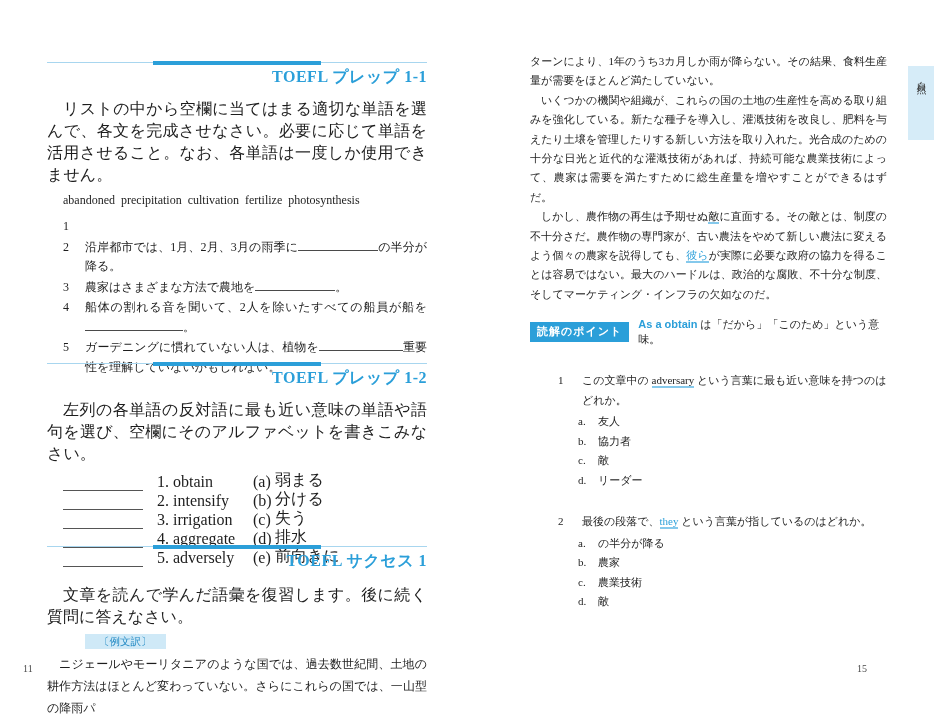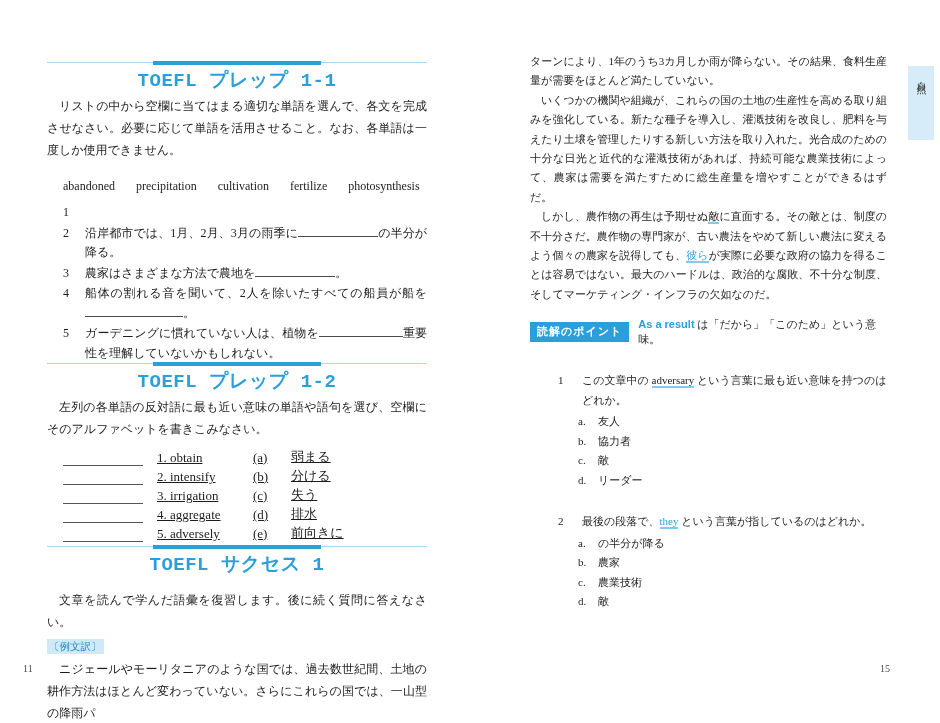--- a/index.html
+++ b/index.html
@@ -17,57 +17,57 @@
     width:940px;height:723px;position:relative;background:#ffffff;
     font-family:"Liberation Serif","DejaVu Serif",serif;color:var(--ink);
     overflow:hidden;
   }
   .page{position:absolute;}
   .left-page{left:47px;top:62px;width:380px;height:610px;}
   .right-page{left:530px;top:52px;width:357px;height:600px;}
   .sec{position:absolute;left:0;right:0;}
   .sec-header{position:relative;border-top:1px solid var(--line-light);padding-top:4px;}
   .accent-bar{position:absolute;top:-2.5px;left:50%;transform:translateX(-50%);width:168px;height:4px;background:var(--accent);}
-  .sec-title{text-align:center;color:var(--accent);font-family:Liberation Mono, monospace;font-weight:bold;font-size:19px;letter-spacing:0.5px;}
-  .instr{margin:2px 0 0;font-size:12px;line-height:22px;text-align:justify;}
+  .sec-title{text-align:right;color:var(--accent);font-family:Liberation Serif, serif;font-weight:bold;font-size:16px;letter-spacing:0.5px;}
+  .instr{margin:10px 0 0;font-size:16px;line-height:22px;text-align:justify;}
   .indent{text-indent:1em;}
-  .word-bank{margin-top:18px;padding-left:16px;font-size:12px;display:flex;gap:21px;}
+  .word-bank{margin-top:7px;padding-left:16px;font-size:12px;display:flex;gap:6px;}
   .fill-list{margin-top:9px;font-size:12px;line-height:19.5px;}
   .fill-item{display:flex;margin-bottom:1px;}
   .fi-num{flex:none;width:22px;margin-left:16px;}
   .fi-text{flex:1;text-align:justify;}
   .blank{display:inline-block;border-bottom:1px solid #4a4a4a;height:11px;vertical-align:baseline;}
-  .pair-list{margin-top:7px;font-size:13px;text-decoration:underline;}
+  .pair-list{margin-top:7px;font-size:16px;}
   .pair-row{display:flex;align-items:flex-end;height:19px;}
   .pair-line{flex:none;width:80px;margin-left:16px;border-bottom:1px solid #555;height:12px;}
   .pair-mid{flex:none;width:96px;margin-left:14px;}
   .pair-letter{flex:none;width:22px;}
-  .pair-meaning{flex:1;margin-left:16px;}
-  .ex-label{display:inline-block;margin-top:6px;background:var(--hl-bg);color:var(--hl-text);font-size:10.5px;padding:0 2px;line-height:15px;}
+  .pair-meaning{flex:1;}
+  .ex-label{display:inline-block;margin-top:6px;background:var(--hl-bg);color:var(--hl-text);font-size:10.5px;padding:0 14px;line-height:15px;margin-left:38px;}
   .success-body{margin:4px 0 0;font-size:12px;line-height:22px;text-align:justify;text-indent:1em;}
   .body-p{margin:0;font-size:11px;line-height:19.4px;text-align:justify;}
   .ul-dark{border-bottom:2px solid var(--ul);}
   .ul-blue{color:var(--accent);border-bottom:2px solid var(--ul);}
   .en-blue{color:var(--accent);font-family:"Liberation Sans","DejaVu Sans",sans-serif;font-weight:bold;}
   .point-row{margin-top:13px;display:flex;align-items:center;gap:9px;}
   .point-badge{flex:none;background:var(--accent);color:#ffffff;font-family:"Liberation Sans","DejaVu Sans",sans-serif;font-size:11px;font-weight:bold;letter-spacing:1px;padding:2px 7px 3px;}
   .point-text{font-size:11px;}
   .questions{margin-top:24px;padding-left:28px;font-size:11px;}
   .question + .question{margin-top:22px;}
   .q-head{display:flex;line-height:19.5px;margin-bottom:2px;}
   .q-num{flex:none;width:24px;}
   .q-text{flex:1;}
   .choices{margin-left:20px;}
   .choice{display:flex;line-height:19.5px;}
   .c-letter{flex:none;width:20px;}
   .side-tab{position:absolute;left:908px;top:66px;width:26px;height:74px;background:var(--tab-bg);display:flex;justify-content:center;padding-top:7px;}
   .side-tab span{writing-mode:vertical-rl;font-size:10px;letter-spacing:3px;color:#333;}
   .page-num{position:absolute;font-size:10px;color:#4a4a4a;}
   .pn-left{left:23px;top:663px;}
-  .pn-right{left:880px;top:663px;}
+  .pn-right{left:857px;top:663px;}
 </style>
 </head>
 <body>
 
 <div class="page left-page">
 
   <section class="sec" style="top:0;">
     <div class="sec-header">
       <div class="accent-bar"></div>
       <div class="sec-title">TOEFL プレップ 1-1</div>
@@ -156,21 +156,21 @@
 </div>
 
 <div class="page right-page">
   <div>
       <p class="body-p"><span>ターンにより、1年のうち3カ月しか雨が降らない。その結果、食料生産量が需要をほとんど満たしていない。</span></p>
       <p class="body-p indent"><span>いくつかの機関や組織が、これらの国の土地の生産性を高める取り組みを強化している。新たな種子を導入し、灌漑技術を改良し、肥料を与えたり土壌を管理したりする新しい方法を取り入れた。光合成のための十分な日光と近代的な灌漑技術があれば、持続可能な農業技術によって、農家は需要を満たすために総生産量を増やすことができるはずだ。</span></p>
       <p class="body-p indent"><span>しかし、農作物の再生は予期せぬ</span><span class="ul-dark">敵</span><span>に直面する。その敵とは、制度の不十分さだ。農作物の専門家が、古い農法をやめて新しい農法に変えるよう個々の農家を説得しても、</span><span class="ul-blue">彼ら</span><span>が実際に必要な政府の協力を得ることは容易ではない。最大のハードルは、政治的な腐敗、不十分な制度、そしてマーケティング・インフラの欠如なのだ。</span></p>
     </div>
   <div class="point-row">
     <span class="point-badge">読解のポイント</span>
-    <span class="point-text"><span class="en-blue">As a result</span><span> は「だから」「このため」という意味。</span></span>
+    <span class="point-text"><span class="en-blue">As a obtain</span><span> は「だから」「このため」という意味。</span></span>
   </div>
   <div class="questions">
       <div class="question">
         <div class="q-head">
           <span class="q-num">1</span>
           <span class="q-text"><span>この文章中の </span><span class="ul-dark">adversary</span><span> という言葉に最も近い意味を持つのはどれか。</span></span>
         </div>
         <div class="choices">
           <div class="choice">
             <span class="c-letter">a.</span>

